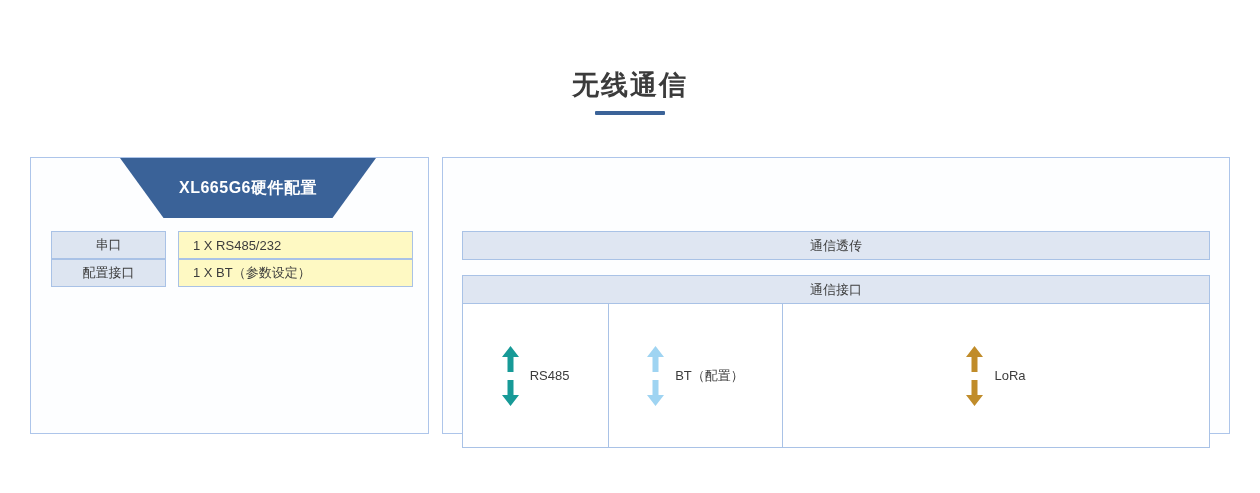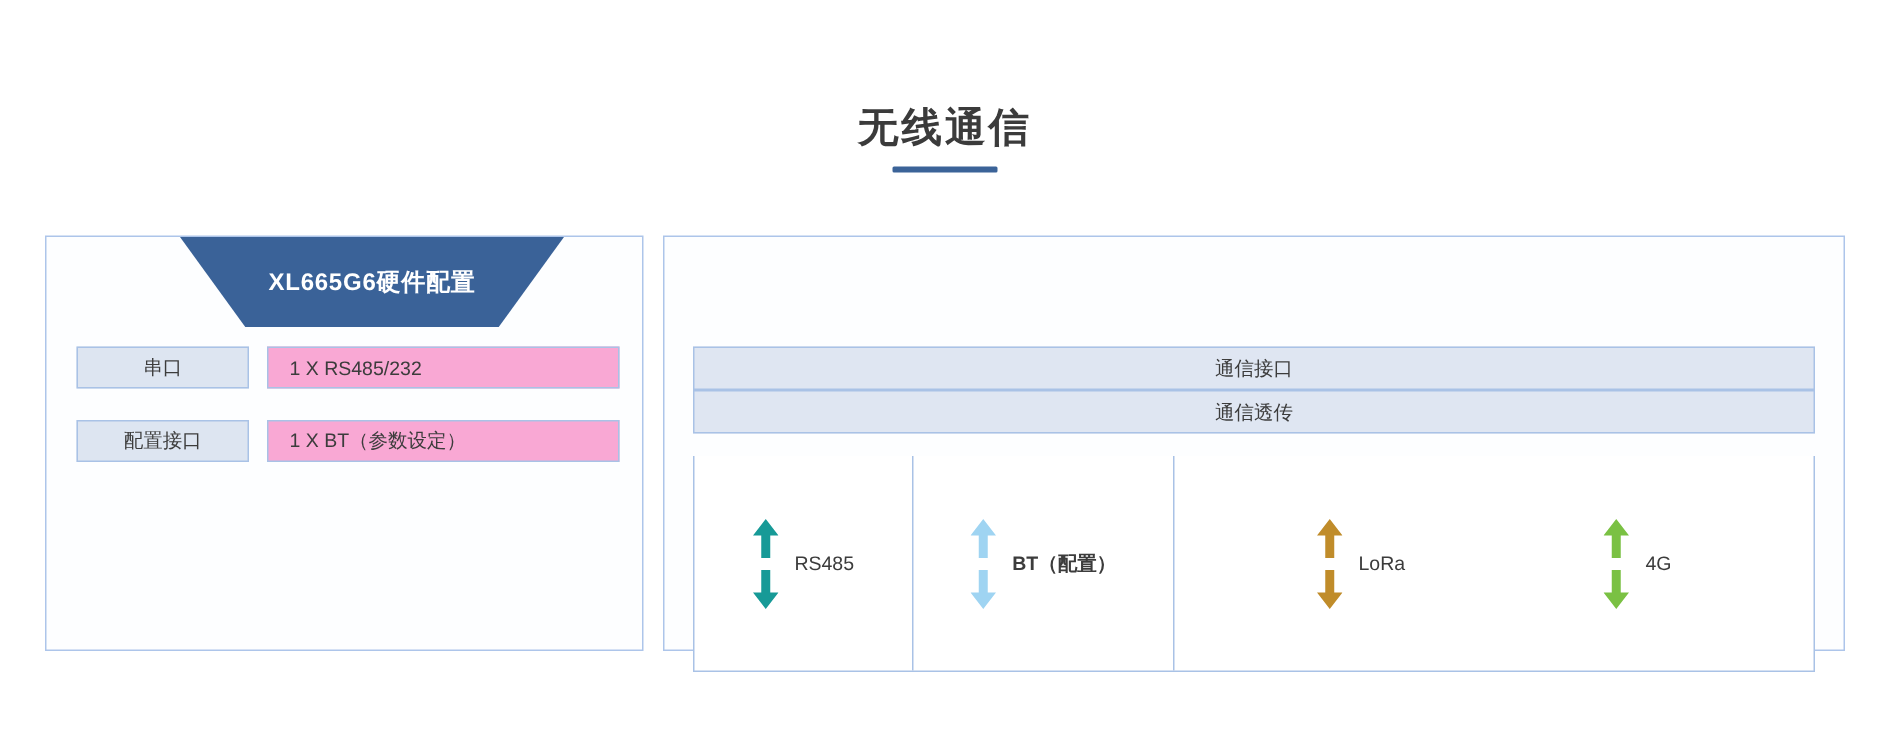--- a/index.html
+++ b/index.html
@@ -83,39 +83,38 @@
   
   .spec-rows {
     position: absolute;
     left: 20px;
     top: 73px;
     width: 362px;
   }
   .spec-row {
     display: flex;
     align-items: stretch;
-    margin-bottom: 21px;
     height: 28px;
   }
   .spec-label {
     width: 115px;
     border: 1px solid #a9c2e6;
     background: #dde5f1;
     box-sizing: border-box;
     font-size: 13px;
     color: #3c3c3c;
     display: flex;
     align-items: center;
     justify-content: center;
   }
   .spec-value {
     flex: 1;
     margin-left: 12px;
     border: 1px solid #a9c2e6;
-    background: #f9a8d4;
+    background: #fef9c3;
     box-sizing: border-box;
     font-size: 13px;
     color: #3c3c3c;
     display: flex;
     align-items: center;
     padding-left: 14px;
   }
 
   
   .diagram {
@@ -148,21 +147,21 @@
   }
   .iface-cell {
     display: flex;
     align-items: center;
     justify-content: center;
     border-right: 1px solid #a9c2e6;
     box-sizing: border-box;
   }
   .iface-cell:last-child { border-right: none; }
   .cell-rs485 { width: 146px; }
-  .cell-bt    { width: 174px; font-weight: bold; }
+  .cell-bt    { width: 174px; }
   .cell-wireless {
     flex: 1;
     justify-content: space-around;
     padding: 0 44px;
     gap: 31px;
   }
 
   .item {
     display: flex;
     align-items: center;
@@ -203,23 +202,23 @@
 
 
   </div>
 </div>
 
 <div class="panel panel-right">
 
 
   <div class="diagram">
 
+    <div class="bar bar-transparent">通信透传</div>
+
     <div class="bar bar-interface">通信接口</div>
-
-    <div class="bar bar-transparent">通信透传</div>
 
     <div class="iface-body">
 
       <div class="iface-cell cell-rs485">
         <div class="item">
           <span>
             <svg class="arrow-svg" width="17" height="60" viewBox="0 0 17 60" aria-hidden="true">
               <polygon points="8.5,0 17,11 11.5,11 11.5,26 5.5,26 5.5,11 0,11" fill="#179a97"></polygon>
               <polygon points="8.5,60 0,49 5.5,49 5.5,34 11.5,34 11.5,49 17,49" fill="#179a97"></polygon>
             </svg>
@@ -245,26 +244,17 @@
         <div class="item">
           <span>
             <svg class="arrow-svg" width="17" height="60" viewBox="0 0 17 60" aria-hidden="true">
               <polygon points="8.5,0 17,11 11.5,11 11.5,26 5.5,26 5.5,11 0,11" fill="#c08c2a"></polygon>
               <polygon points="8.5,60 0,49 5.5,49 5.5,34 11.5,34 11.5,49 17,49" fill="#c08c2a"></polygon>
             </svg>
           </span>
           <span class="item-label">LoRa</span>
         </div>
 
-        <div class="item">
-          <span>
-            <svg class="arrow-svg" width="17" height="60" viewBox="0 0 17 60" aria-hidden="true">
-              <polygon points="8.5,0 17,11 11.5,11 11.5,26 5.5,26 5.5,11 0,11" fill="#7ac143"></polygon>
-              <polygon points="8.5,60 0,49 5.5,49 5.5,34 11.5,34 11.5,49 17,49" fill="#7ac143"></polygon>
-            </svg>
-          </span>
-          <span class="item-label">4G</span>
-        </div>
 
       </div>
     </div>
   </div>
 </div>
 
 </body></html>

